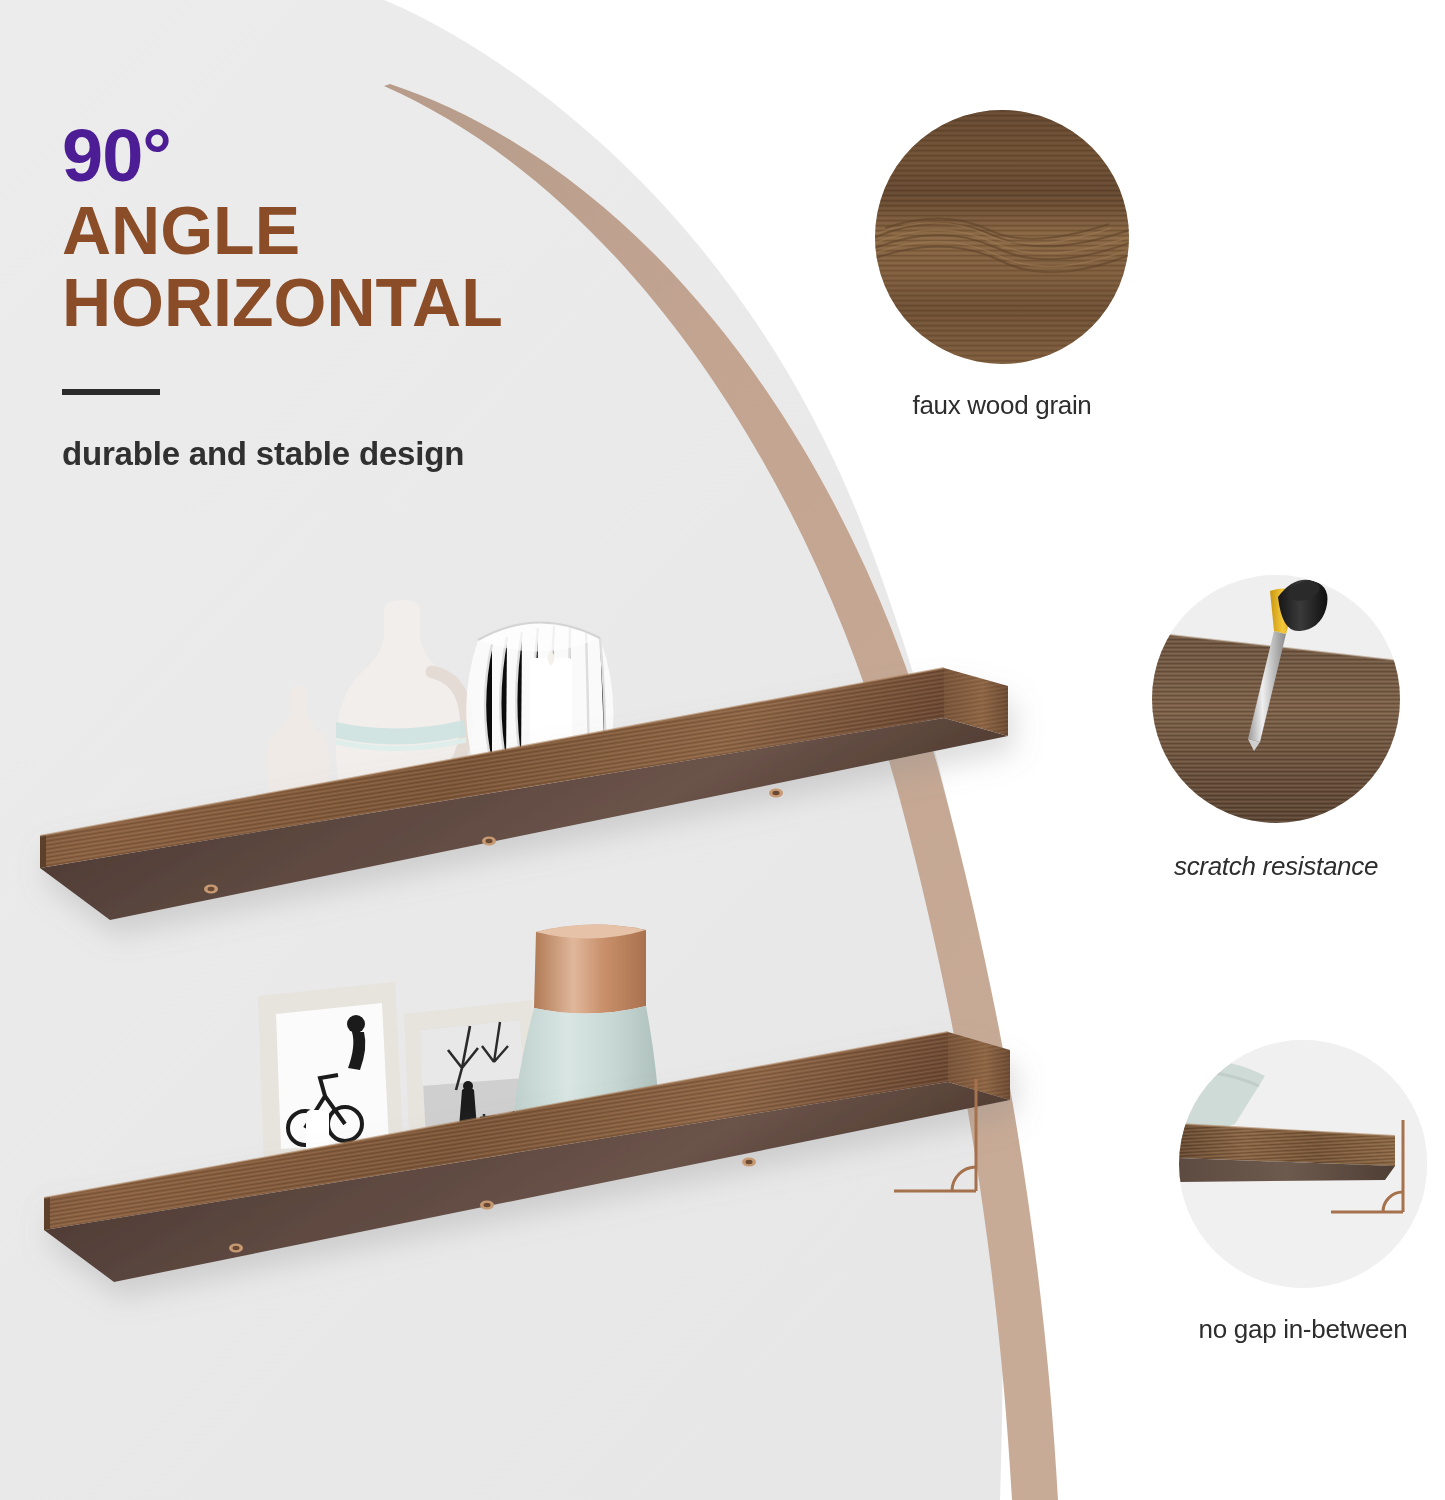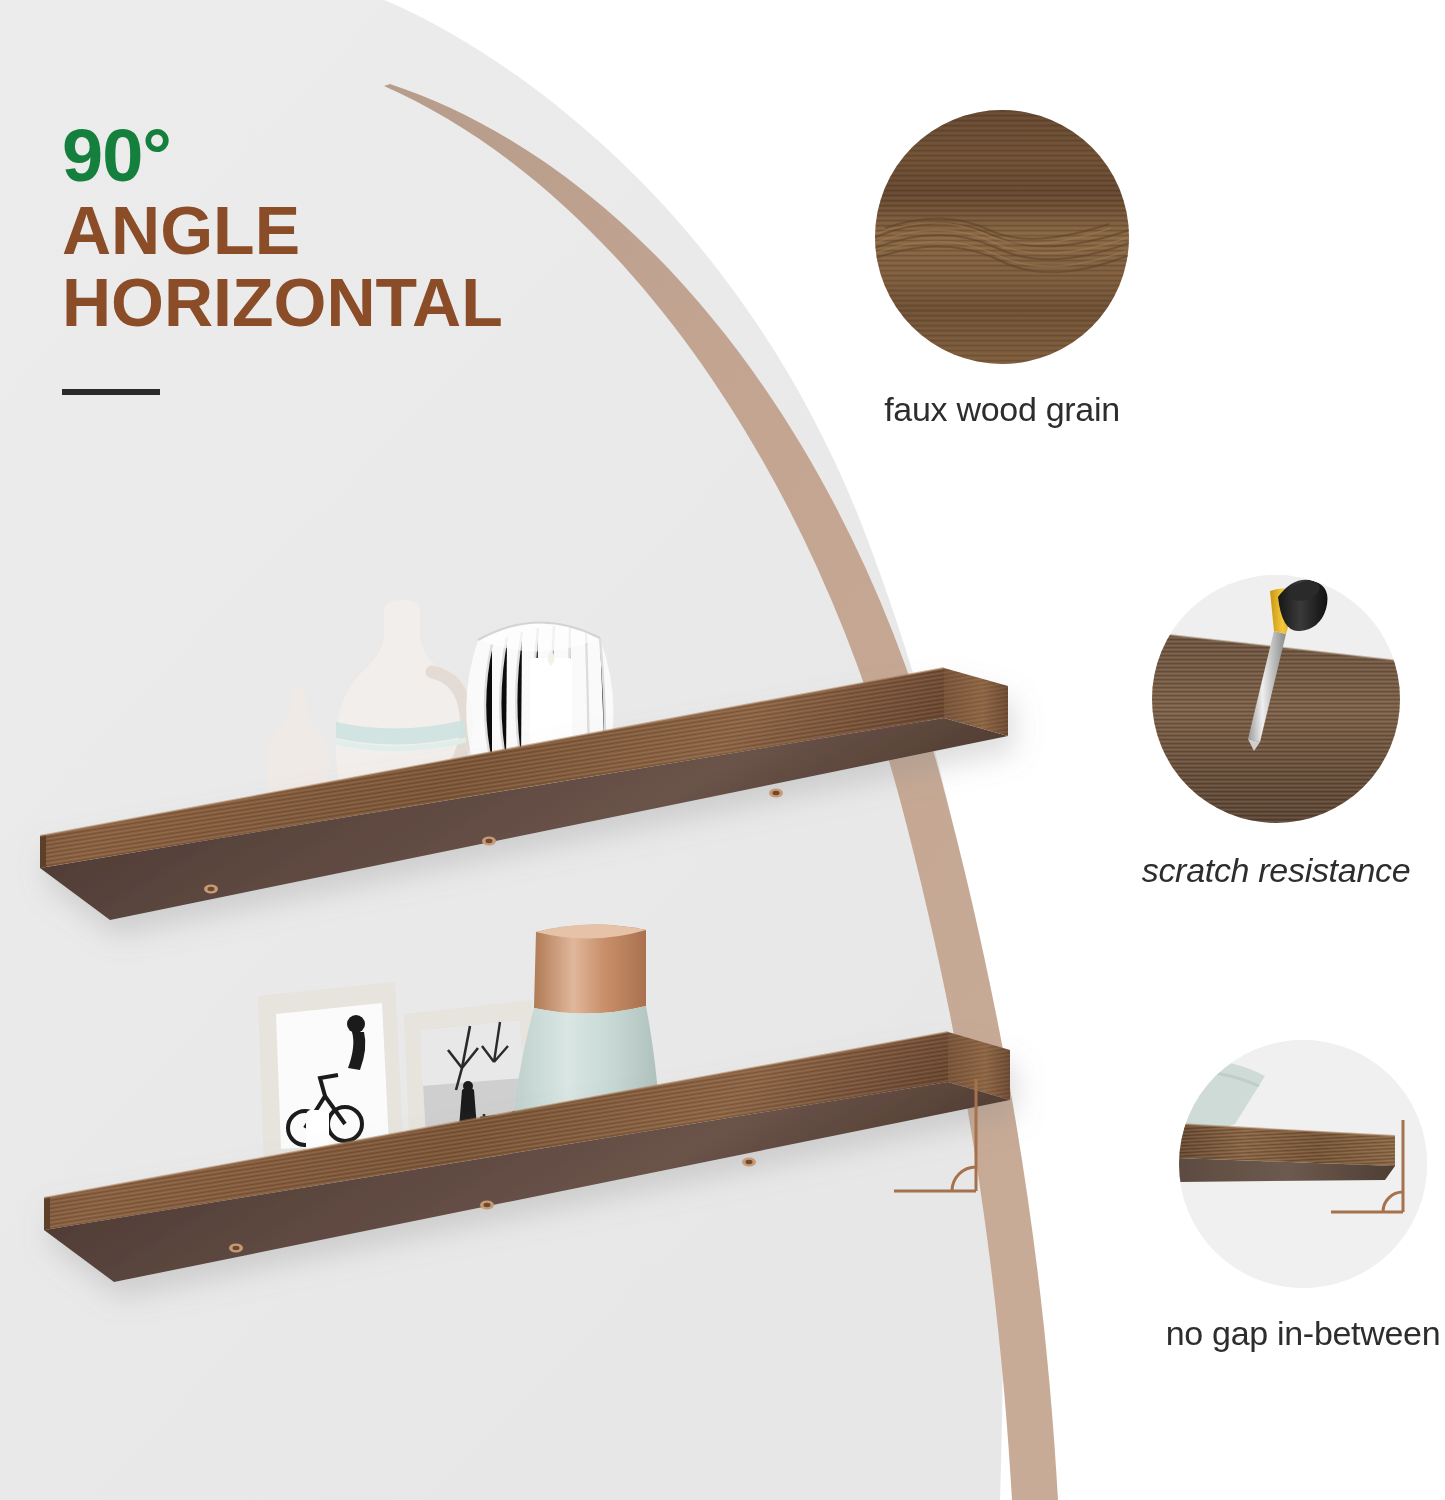--- a/index.html
+++ b/index.html
@@ -13,21 +13,21 @@
 
   #stage { position:absolute; inset:0; width:1445px; height:1500px; overflow:hidden; }
 
   
   .bg-white { position:absolute; inset:0; background:#ffffff; }
   .bg-arc-svg { position:absolute; inset:0; width:1445px; height:1500px; }
 
   
   .headline-block { position:absolute; left:62px; top:120px; width:620px; }
   .h-deg {
-    font-size:74px; font-weight:bold; color:#15803d;
+    font-size:74px; font-weight:bold; color:#4c1d95;
     line-height:0.98; letter-spacing:-1px;
   }
   .h-main {
     font-size:68px; font-weight:bold; color:#8b4c28;
     line-height:1.03; letter-spacing:0px; margin-top:2px;
   }
   .rule {
     width:98px; height:6px; background:#2b2b2b; margin-top:52px;
   }
   .subhead {
@@ -39,21 +39,21 @@
   .shelf-wrap { position:absolute; }
   .shelf-svg { display:block; overflow:visible; }
 
   
   .callout { position:absolute; text-align:center; }
   .callout .disc {
     border-radius:50%; overflow:hidden; position:relative;
     margin:0 auto;
   }
   .callout .cap {
-    font-size:34px; color:#2d2d2d; letter-spacing:-0.3px; white-space:nowrap;
+    font-size:26px; color:#2d2d2d; letter-spacing:-0.3px; white-space:nowrap;
   }
 
   
   .wood-disc { width:254px; height:254px; }
   .wood-disc .grain { position:absolute; inset:0; }
 
   
   .scratch-disc { width:248px; height:248px; background:#f2f2f2; }
   
   .gap-disc { width:248px; height:248px; background:#f0f0f0; }
@@ -85,20 +85,21 @@
 
     <path d="M 384,86 C 620,190 812,470 900,800 C 968,1056 1000,1290 1012,1500
              L 1058,1500 C 1046,1284 1012,1044 942,782 C 852,446 648,170 390,84 Z" fill="url(#arcGrad)"></path>
   </svg>
 
   <div class="headline-block">
     <div class="h-deg">90°</div>
     <div class="h-main">ANGLE</div>
     <div class="h-main">HORIZONTAL</div>
     <div class="rule"></div>
+    <div class="subhead">durable and stable design</div>
   </div>
 
   <div class="shelf-wrap" style="left:0px; top:520px;">
     <svg class="shelf-svg" width="1010" height="430" viewBox="0 0 1010 430">
       <defs>
         <linearGradient id="edgeU" x1="0" y1="0" x2="1" y2="0.2">
           <stop offset="0%" stop-color="#6d4a31"></stop>
           <stop offset="22%" stop-color="#8a6040"></stop>
           <stop offset="55%" stop-color="#7d5637"></stop>
           <stop offset="80%" stop-color="#8d6444"></stop>

